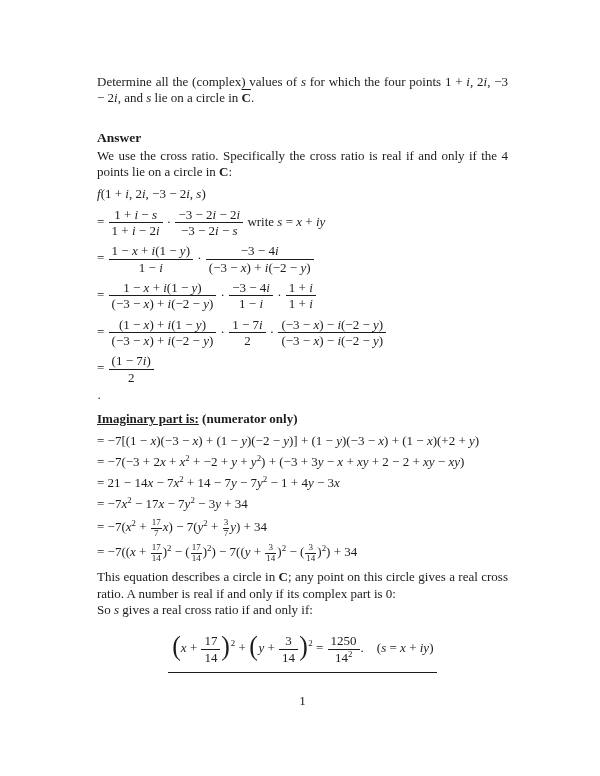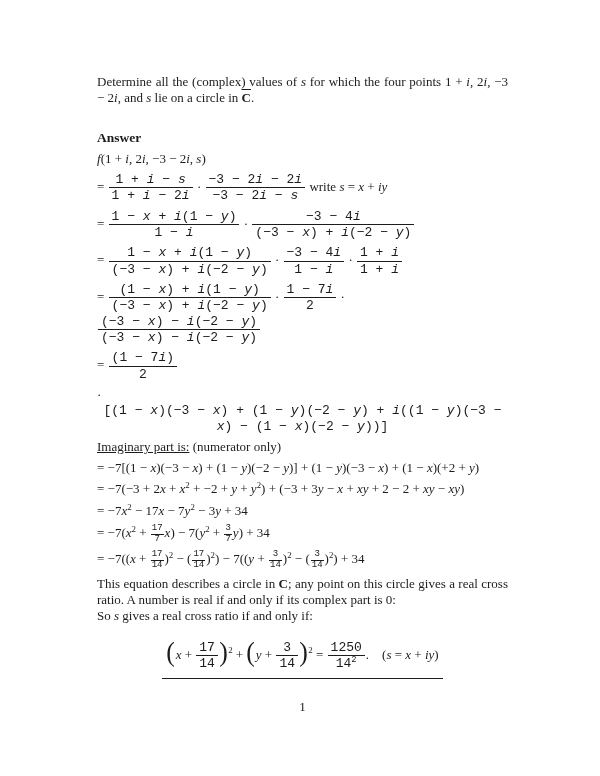--- a/index.html
+++ b/index.html
@@ -6,70 +6,72 @@
   body{
     width:600px;height:776px;background:#ffffff;color:#1c1c1c;
     font-family:"Liberation Serif","DejaVu Serif",serif;
     font-size:13px;overflow:hidden;
   }
   .page{padding:74px 92px 0 97px;width:411px;}
   .hd{font-size:13.5px;font-weight:bold;margin:0 0 2px 0;}
   .hd.mt{margin-top:23px;}
   .para{margin:0;text-align:justify;line-height:1.26;}
   .para.mt{}
-  .label{margin-top:2px;}
+  .label{margin-top:2px;font-weight:bold;}
   .seg-i{font-style:italic;}
   .seg-b{font-weight:bold;}
   .seg-bov{font-weight:bold;text-decoration:overline;}
   .seg-u{text-decoration:underline;}
   
   .eqs{margin-top:0;}
   .eq{line-height:1.25;}
   .eqs-display .eq{margin:5px 0;}
   .eqs-plain .eq{margin:5px 0;}
   .eq i, .final i{font-style:italic;}
   .rm{font-style:normal;}
   .frac{display:inline-block;vertical-align:middle;text-align:center;margin:0 1px;}
-  .fn,.fd{display:block;padding:0 3px;line-height:1.18;font-family:Liberation Mono, monospace;}
+  .fn,.fd{display:block;padding:0 3px;line-height:1.18;}
   .fd{border-top:1px solid currentColor;}
   .frac.sm{font-size:9px;}
   .frac.sm .fn,.frac.sm .fd{padding:0 1px;line-height:1.1;}
   sup{font-size:0.68em;line-height:0;}
   .bigp{font-size:28px;line-height:0;display:inline-block;vertical-align:-3px;transform:scaleX(0.92);}
   .final{text-align:center;margin-top:12px;}
   .final .ul{display:inline-block;border-bottom:1px solid #1c1c1c;padding:3px 4px 7px 4px;}
   .pagenum{text-align:center;margin-top:20px;}
 </style>
 </head>
 <body>
 
 <div class="page">
 
   <div>
     <p class="para"><span class="">Determine all the (complex) values of </span><span class="seg-i">s</span><span class=""> for which the four points 1 + </span><span class="seg-i">i</span><span class="">, 2</span><span class="seg-i">i</span><span class="">, −3 − 2</span><span class="seg-i">i</span><span class="">, and </span><span class="seg-i">s</span><span class=""> lie on a circle in </span><span class="seg-bov">C</span><span class="">.</span></p>
   </div>
 
   <div>
     <h2 class="hd mt">Answer</h2>
+    <p class="para"><span class="">We use the cross ratio. Specifically the cross ratio is real if and only if the 4 points lie on a circle in </span><span class="seg-b">C</span><span class="">:</span></p>
 
     <div class="eqs eqs-display">
         <div class="eq"><i>f</i>(1 + <i>i</i>, 2<i>i</i>, −3 − 2<i>i</i>, <i>s</i>)</div>
         <div class="eq">= <span class="frac"><span class="fn">1 + <i>i</i> − <i>s</i></span><span class="fd">1 + <i>i</i> − 2<i>i</i></span></span> · <span class="frac"><span class="fn">−3 − 2<i>i</i> − 2<i>i</i></span><span class="fd">−3 − 2<i>i</i> − <i>s</i></span></span> <span class="rm"> write </span> <i>s</i> = <i>x</i> + <i>i</i><i>y</i></div>
         <div class="eq">= <span class="frac"><span class="fn">1 − <i>x</i> + <i>i</i>(1 − <i>y</i>)</span><span class="fd">1 − <i>i</i></span></span> · <span class="frac"><span class="fn">−3 − 4<i>i</i></span><span class="fd">(−3 − <i>x</i>) + <i>i</i>(−2 − <i>y</i>)</span></span></div>
         <div class="eq">= <span class="frac"><span class="fn">1 − <i>x</i> + <i>i</i>(1 − <i>y</i>)</span><span class="fd">(−3 − <i>x</i>) + <i>i</i>(−2 − <i>y</i>)</span></span> · <span class="frac"><span class="fn">−3 − 4<i>i</i></span><span class="fd">1 − <i>i</i></span></span> · <span class="frac"><span class="fn">1 + <i>i</i></span><span class="fd">1 + <i>i</i></span></span></div>
         <div class="eq">= <span class="frac"><span class="fn">(1 − <i>x</i>) + <i>i</i>(1 − <i>y</i>)</span><span class="fd">(−3 − <i>x</i>) + <i>i</i>(−2 − <i>y</i>)</span></span> · <span class="frac"><span class="fn">1 − 7<i>i</i></span><span class="fd">2</span></span> · <span class="frac"><span class="fn">(−3 − <i>x</i>) − <i>i</i>(−2 − <i>y</i>)</span><span class="fd">(−3 − <i>x</i>) − <i>i</i>(−2 − <i>y</i>)</span></span></div>
         <div class="eq">= <span class="frac"><span class="fn">(1 − 7<i>i</i>)</span><span class="fd">2</span></span></div>
-        <div class="eq">· <span class="frac"><span class="fn">[(1 − <i>x</i>)(−3 − <i>x</i>) + (1 − <i>y</i>)(−2 − <i>y</i>) + <i>i</i>((1 − <i>y</i>)(−3 − <i>x</i>) − (1 − <i>x</i>)(−2 − <i>y</i>))]</span></span></div>
+        <div class="eq">· <span class="frac"></span></div>
       </div>
 
     <p class="para label"><span class="seg-u">Imaginary part is:</span><span class=""> (numerator only)</span></p>
 
     <div class="eqs eqs-plain">
         <div class="eq">= −7[(1 − <i>x</i>)(−3 − <i>x</i>) + (1 − <i>y</i>)(−2 − <i>y</i>)] + (1 − <i>y</i>)(−3 − <i>x</i>) + (1 − <i>x</i>)(+2 + <i>y</i>)</div>
         <div class="eq">= −7(−3 + 2<i>x</i> + <i>x</i><sup>2</sup> + −2 + <i>y</i> + <i>y</i><sup>2</sup>) + (−3 + 3<i>y</i> − <i>x</i> + <i>x</i><i>y</i> + 2 − 2 + <i>x</i><i>y</i> − <i>x</i><i>y</i>)</div>
+        <div class="eq">= 21 − 14<i>x</i> − 7<i>x</i><sup>2</sup> + 14 − 7<i>y</i> − 7<i>y</i><sup>2</sup> − 1 + 4<i>y</i> − 3<i>x</i></div>
         <div class="eq">= −7<i>x</i><sup>2</sup> − 17<i>x</i> − 7<i>y</i><sup>2</sup> − 3<i>y</i> + 34</div>
         <div class="eq">= −7(<i>x</i><sup>2</sup> + <span class="frac sm"><span class="fn">17</span><span class="fd">7</span></span><i>x</i>) − 7(<i>y</i><sup>2</sup> + <span class="frac sm"><span class="fn">3</span><span class="fd">7</span></span><i>y</i>) + 34</div>
         <div class="eq">= −7((<i>x</i> + <span class="frac sm"><span class="fn">17</span><span class="fd">14</span></span>)<sup>2</sup> − (<span class="frac sm"><span class="fn">17</span><span class="fd">14</span></span>)<sup>2</sup>) − 7((<i>y</i> + <span class="frac sm"><span class="fn">3</span><span class="fd">14</span></span>)<sup>2</sup> − (<span class="frac sm"><span class="fn">3</span><span class="fd">14</span></span>)<sup>2</sup>) + 34</div>
       </div>
 
     <p class="para mt"><span class="">This equation describes a circle in </span><span class="seg-b">C</span><span class="">; any point on this circle gives a real cross ratio. A number is real if and only if its complex part is 0:</span></p>
     <p class="para"><span class="">So </span><span class="seg-i">s</span><span class=""> gives a real cross ratio if and only if:</span></p>
 
     <div class="final">
       <span class="ul"><span class="bigp">(</span><i>x</i> + <span class="frac"><span class="fn">17</span><span class="fd">14</span></span><span class="bigp">)</span><sup>2</sup> + <span class="bigp">(</span><i>y</i> + <span class="frac"><span class="fn">3</span><span class="fd">14</span></span><span class="bigp">)</span><sup>2</sup> = <span class="frac"><span class="fn">1250</span><span class="fd">14<sup>2</sup></span></span>.   (<i>s</i> = <i>x</i> + <i>i</i><i>y</i>)</span>

